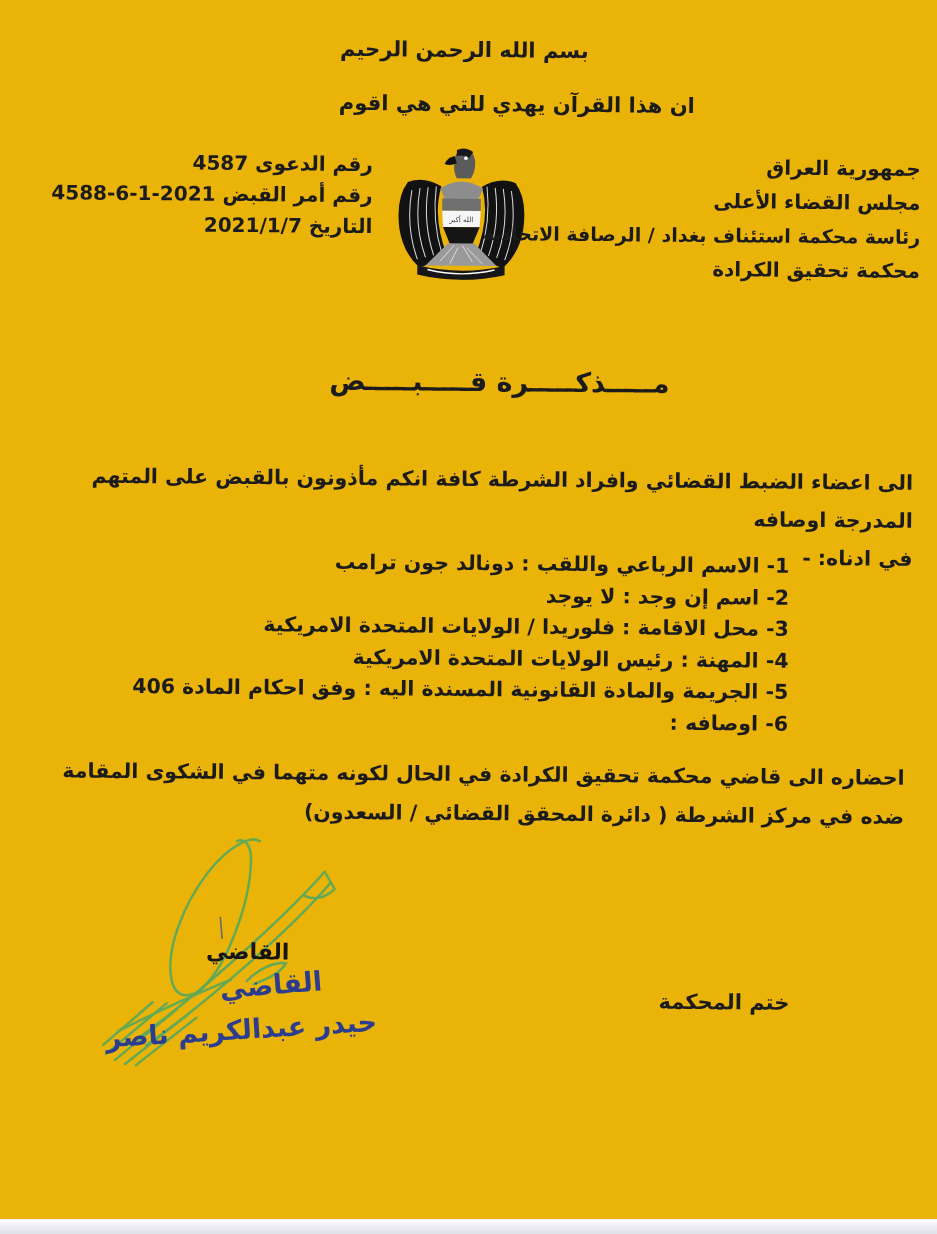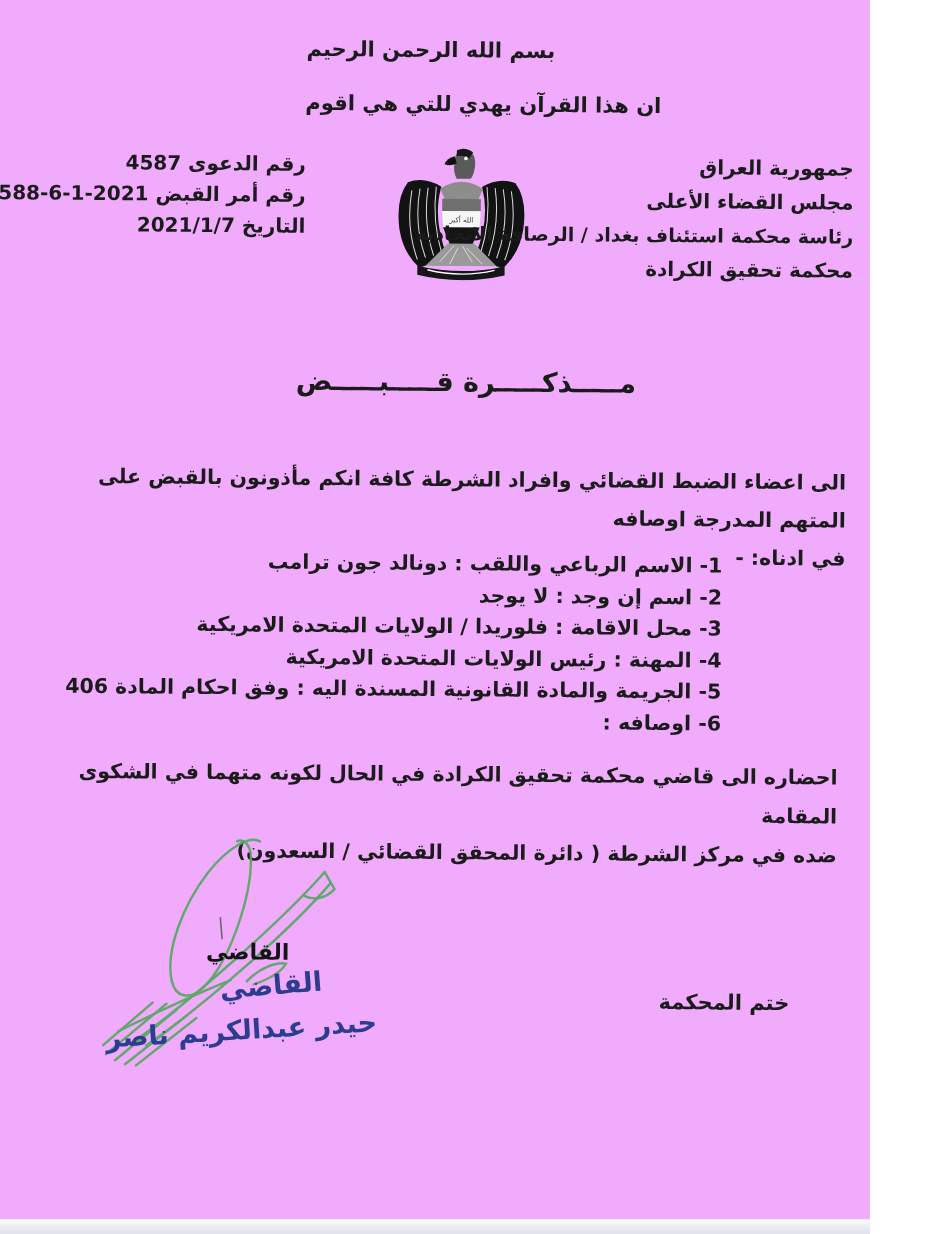--- a/index.html
+++ b/index.html
@@ -1,19 +1,19 @@
 <!DOCTYPE html>
 <html lang="ar"><head>
 <meta charset="utf-8">
 <style>
   html,body{margin:0;padding:0;background:#ffffff;}
   .page{
     position:relative;
-    width:870px;height:1234px;
-    background:#f0abfc;
+    width:937px;height:1234px;
+    background:#eab308;
     overflow:hidden;
     font-family:"DejaVu Sans", sans-serif;
     color:#1b1b1b;
   }
   .content{
     position:absolute;inset:0;
     transform:rotate(0.5deg);
     transform-origin:50% 40%;
   }
   .ar{direction:rtl;unicode-bidi:plaintext;}

